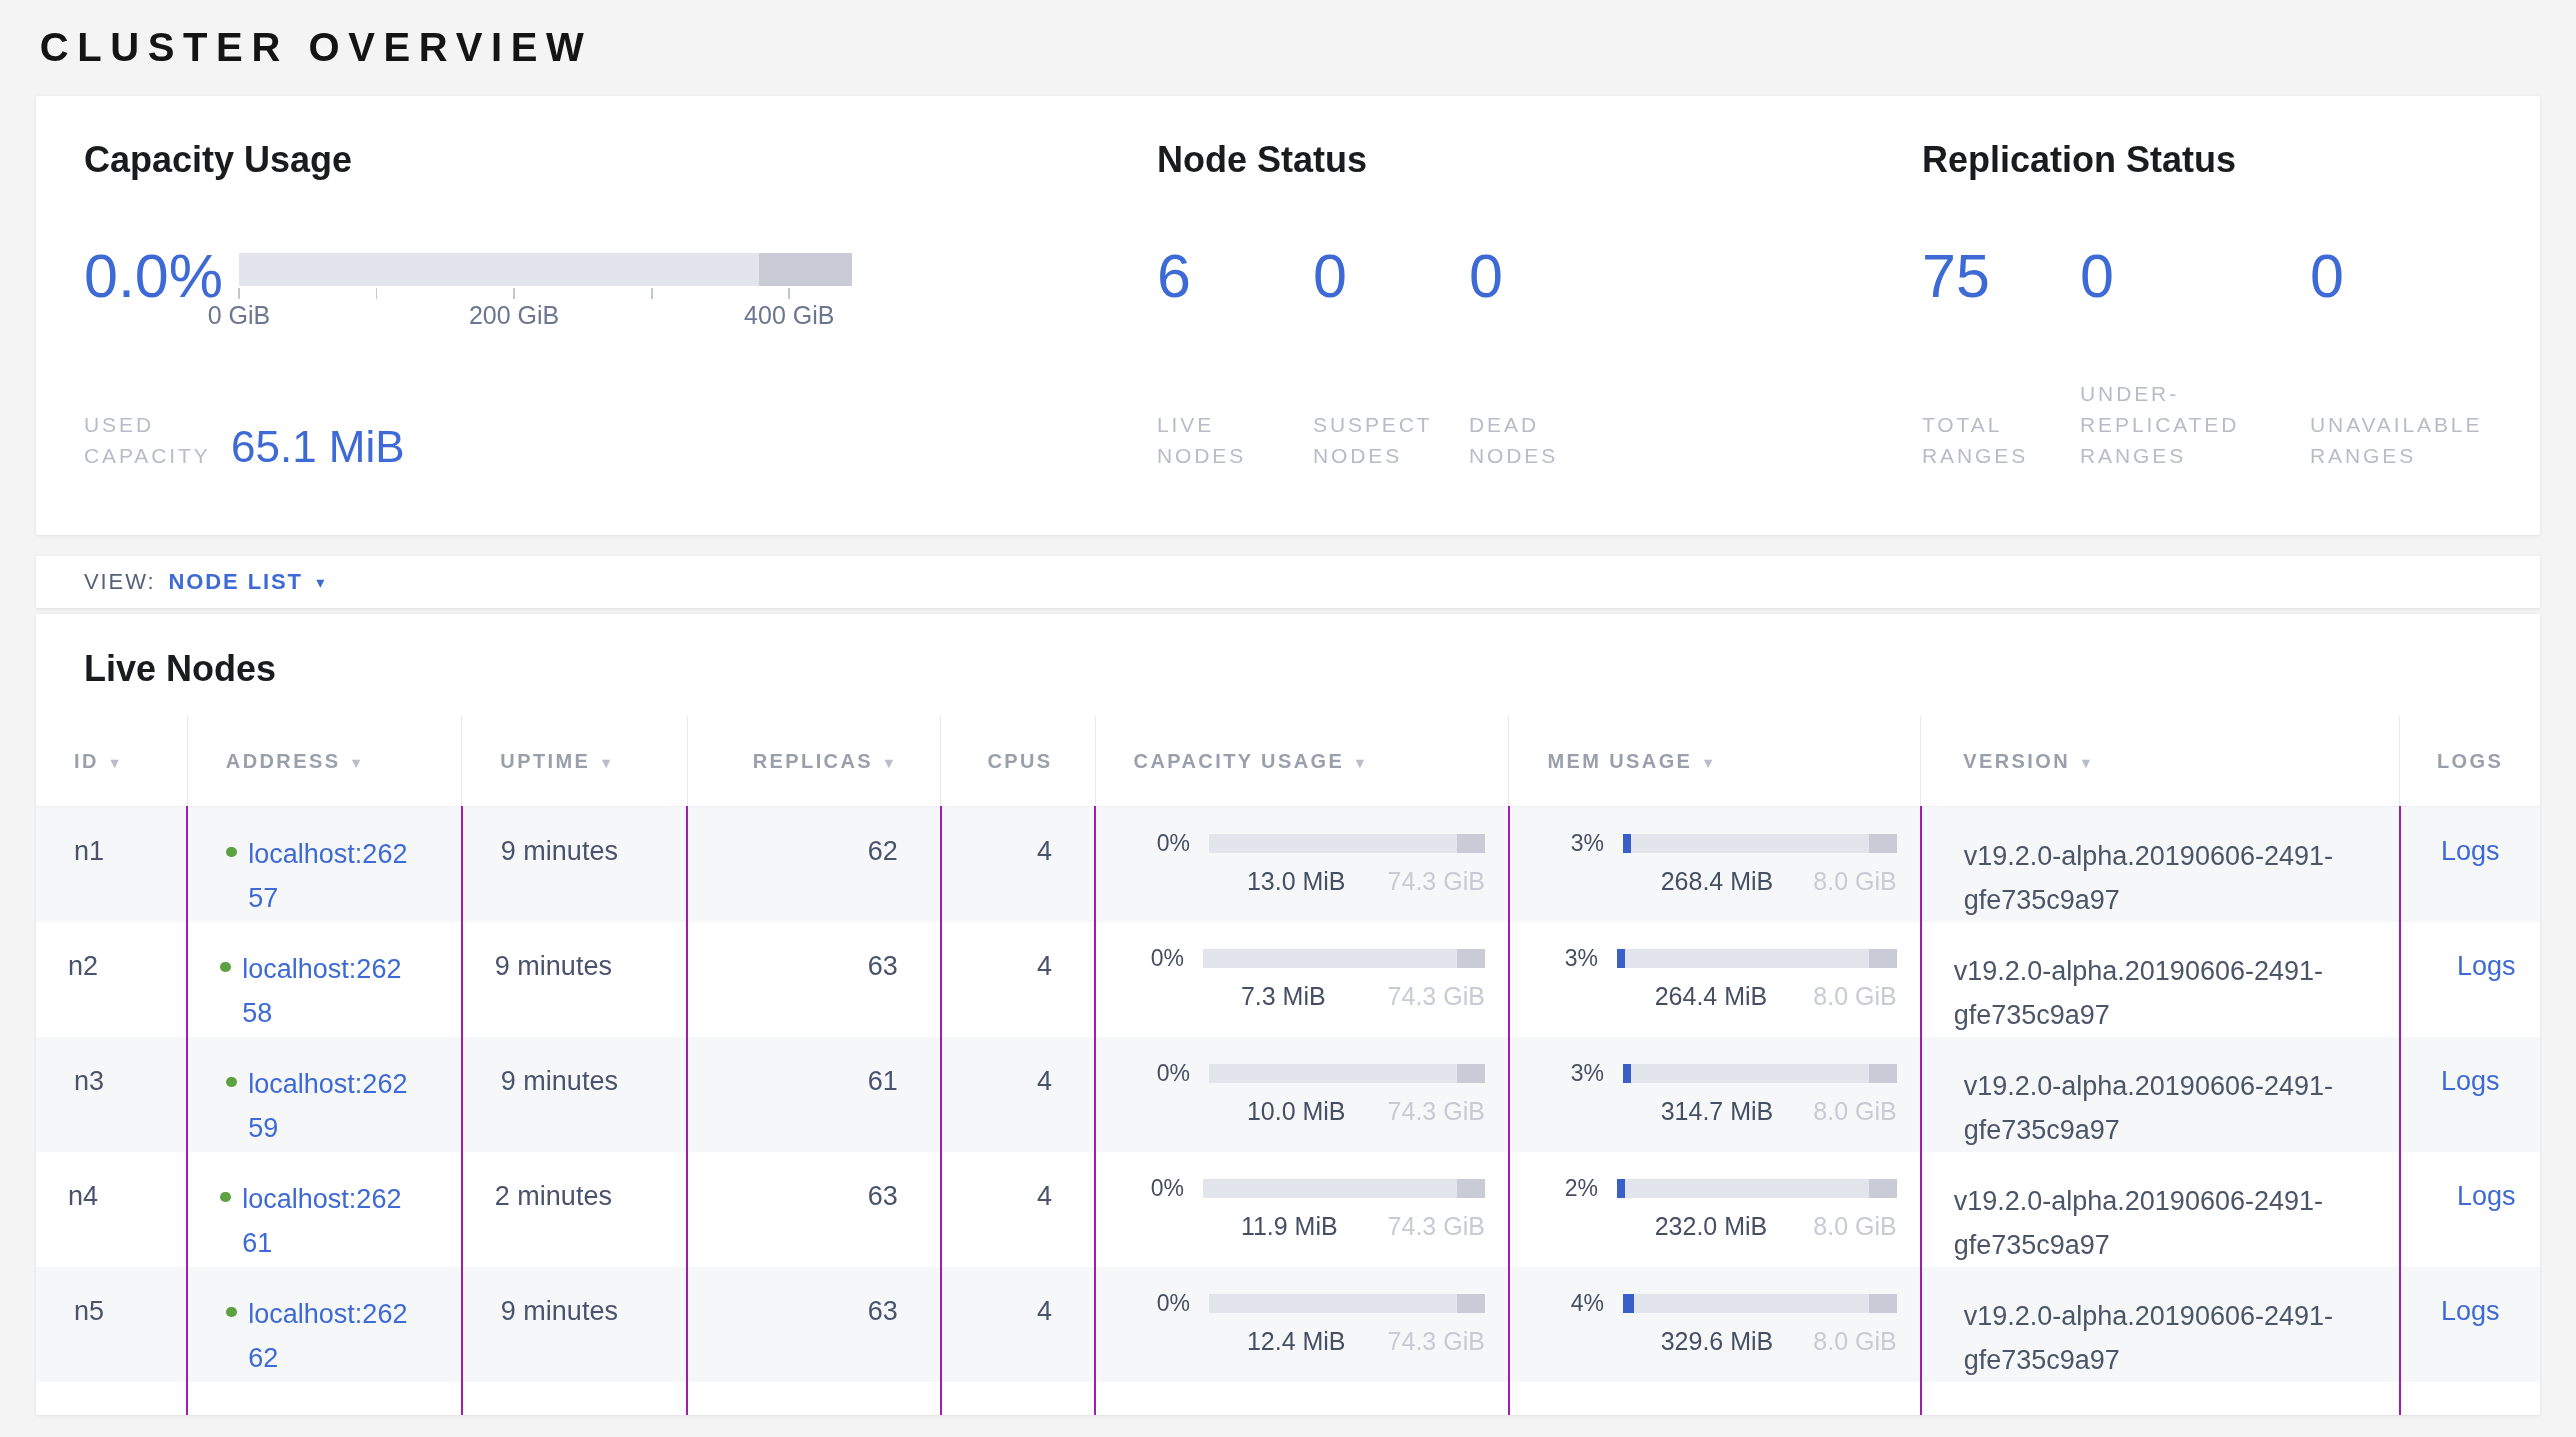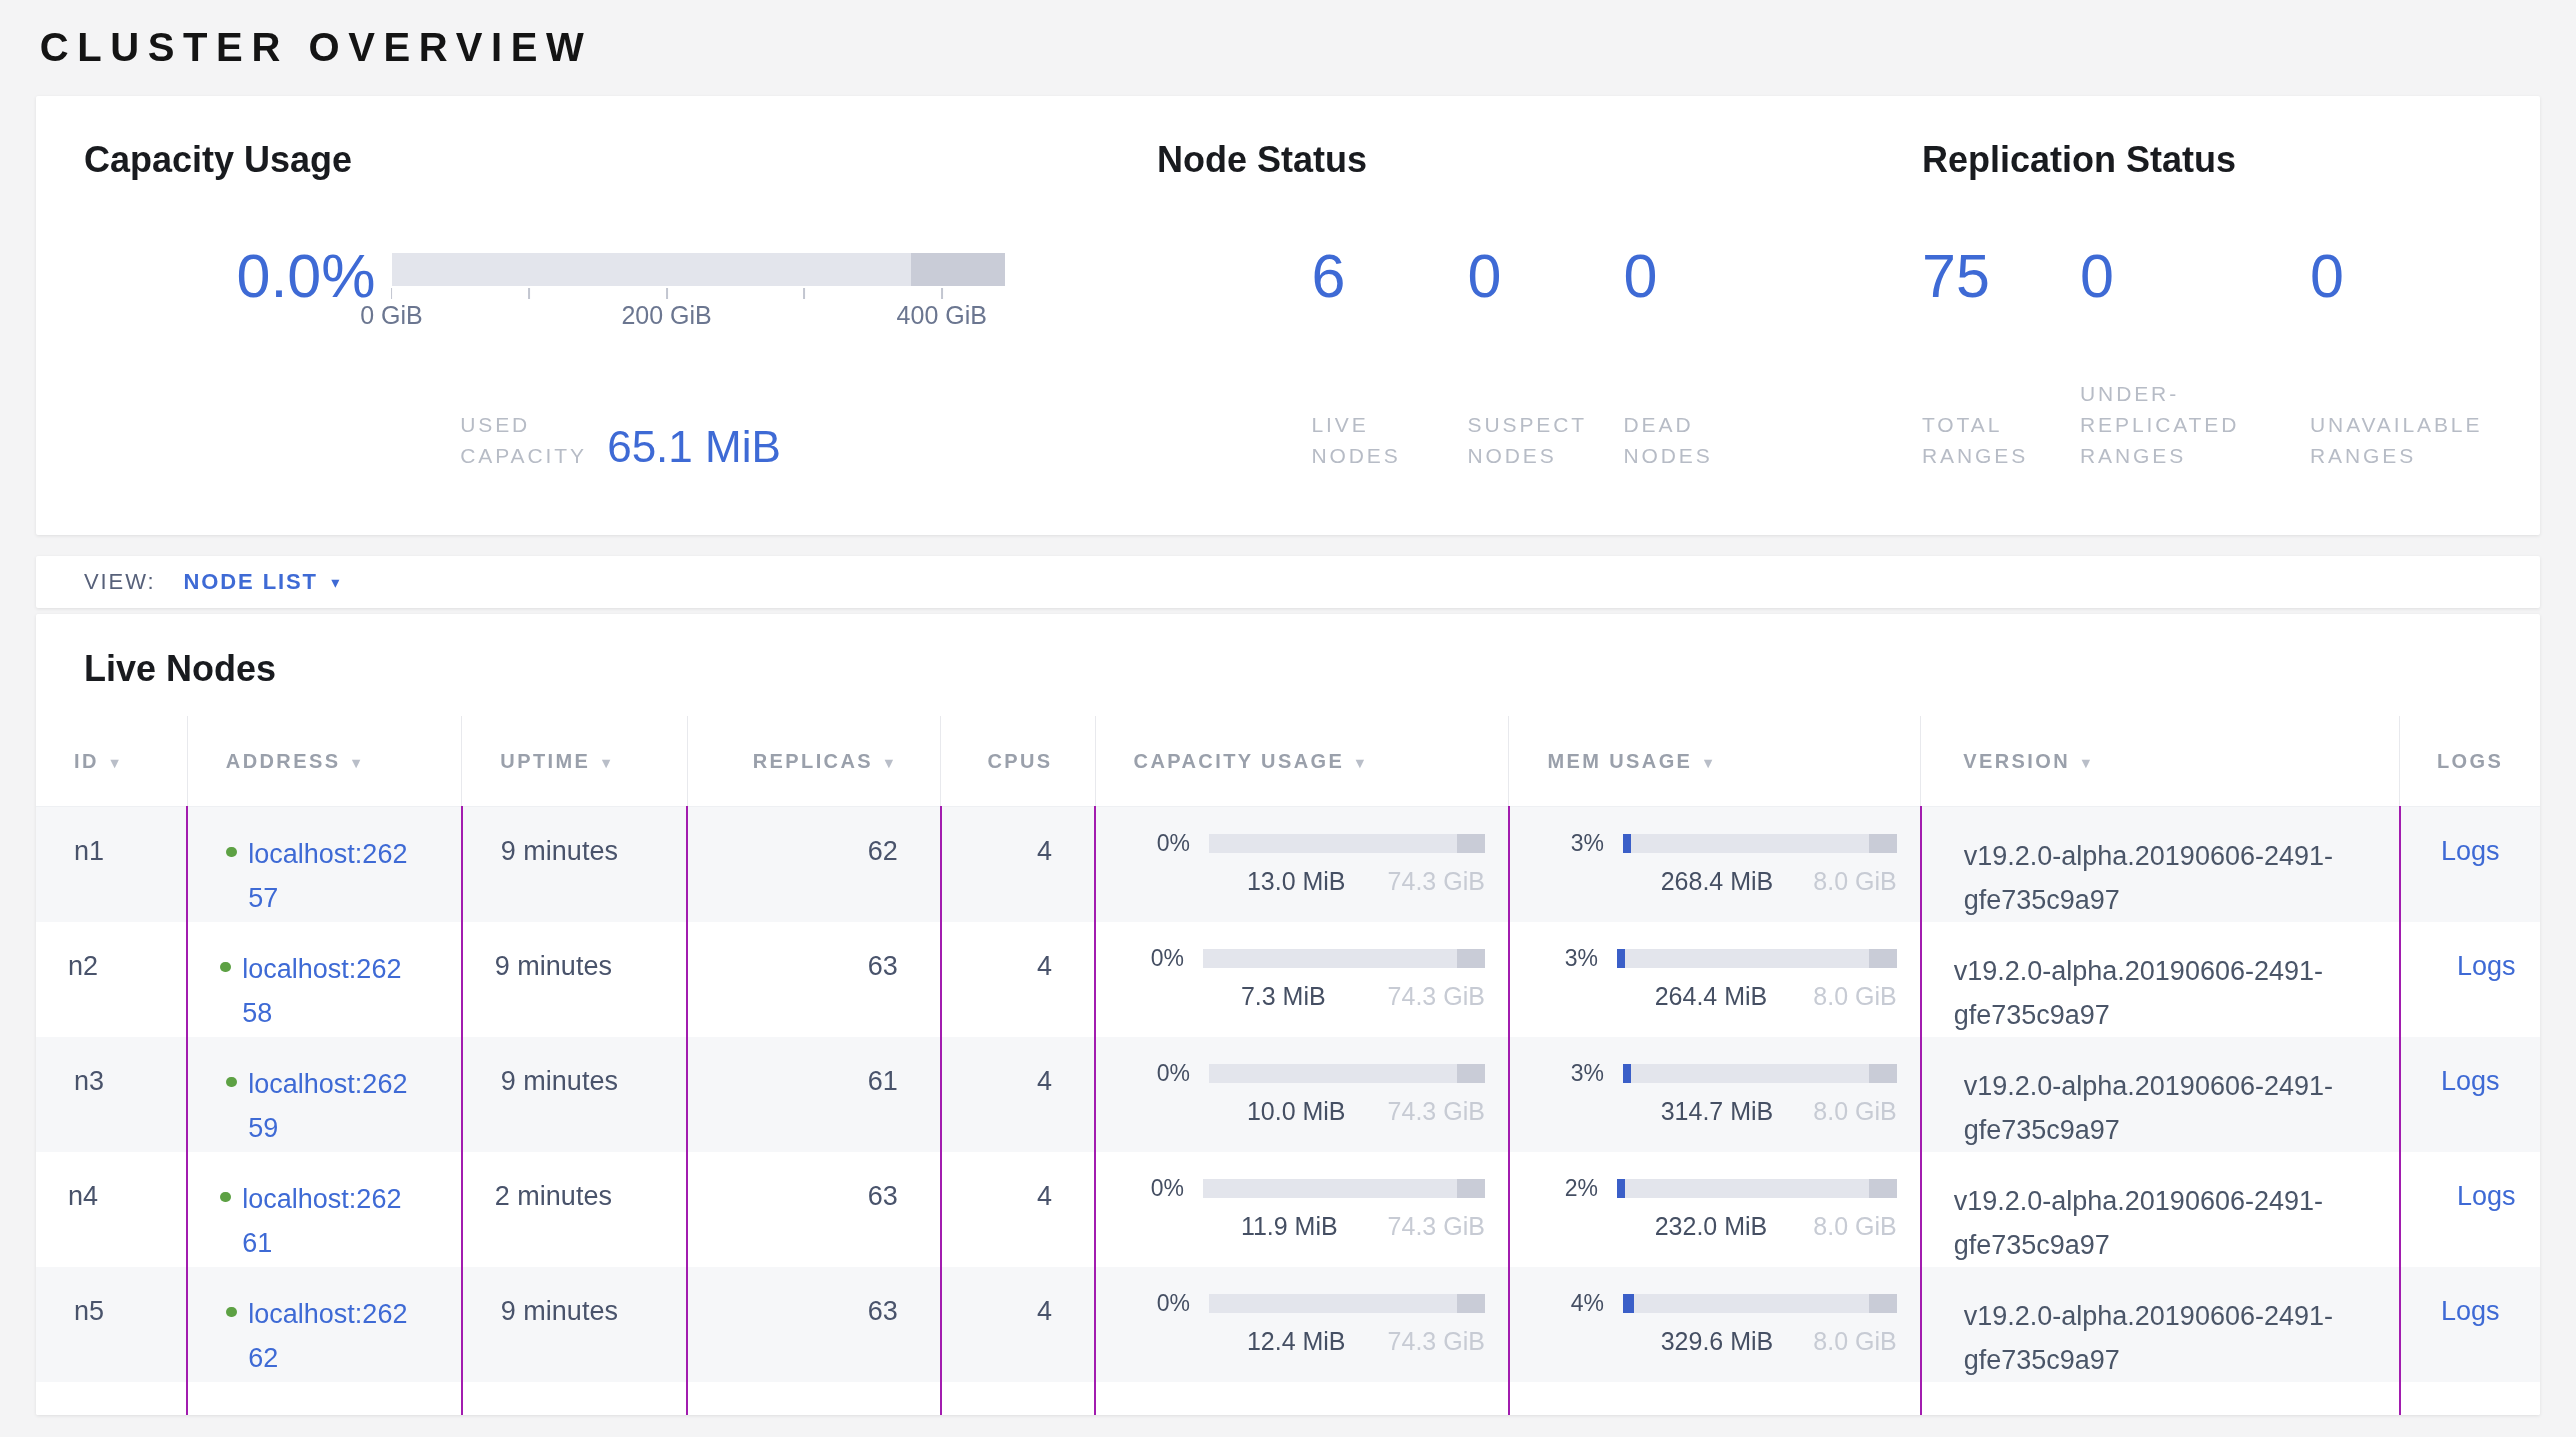--- a/index.html
+++ b/index.html
@@ -37,21 +37,21 @@
     padding:42px 48px 0 48px;
   }
   .summary-col h2{
     margin:0;font-size:36px;line-height:44px;font-weight:700;color:var(--text-black);
   }
   .col-capacity{width:1073px;flex:none;}
   .col-nodes{width:765px;flex:none;}
   .col-repl{flex:1;}
   .stat-area{
     margin-top:59px;height:230px;
-    display:flex;flex-direction:column;align-items:center;
+    display:flex;flex-direction:column;
   }
   .stats-row{display:flex;flex:1;}
   .stat{display:flex;flex-direction:column;flex:none;}
   .stat-value{
     font-size:61px;line-height:71px;color:var(--accent);font-weight:400;
   }
   .stat-label,.kv-label{
     color:var(--label-gray);font-size:21px;line-height:31px;
     letter-spacing:2.9px;font-weight:400;
   }
@@ -82,21 +82,21 @@
   .kv-value{font-size:44px;line-height:48px;color:var(--accent);white-space:nowrap;}
   
   .view-bar{
     margin-top:21px;height:52px;
     display:flex;align-items:center;padding:0 48px;
   }
   .view-label{
     font-size:22px;letter-spacing:1.9px;color:#57617a;font-weight:400;
   }
   .view-select{
-    margin-left:28px;display:inline-flex;align-items:center;cursor:pointer;justify-content:space-between;
+    margin-left:13px;display:inline-flex;align-items:center;cursor:pointer;justify-content:space-between;
   }
   .view-select .sel-text{
     font-size:22px;letter-spacing:1.9px;color:var(--accent);font-weight:600;
   }
   .view-select .caret{
     margin-left:13.4px;font-size:16.3px;color:var(--accent);
   }
   
   .table-card{
     margin-top:5.8px;height:801px;overflow:hidden;

